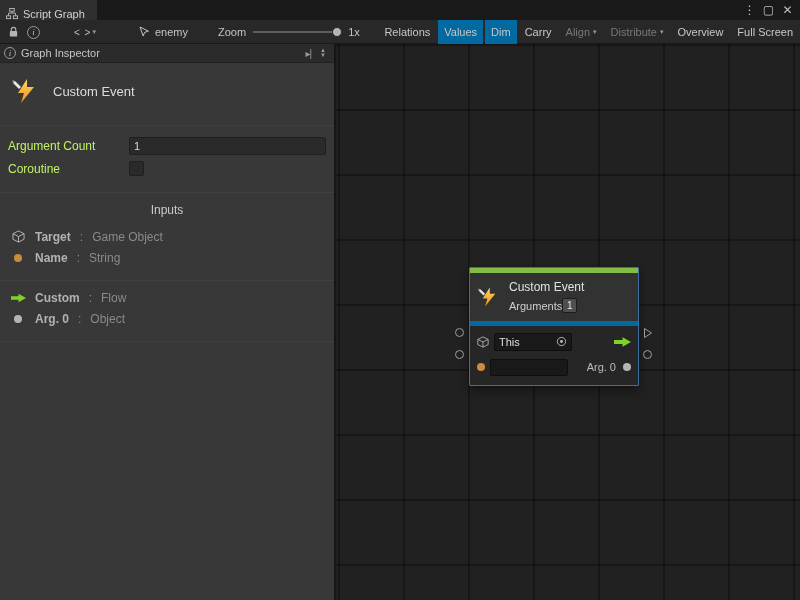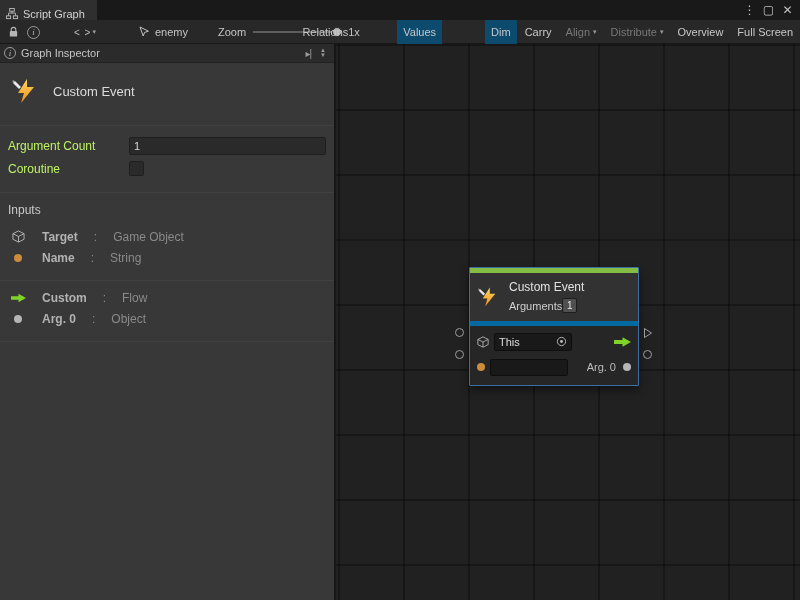--- a/index.html
+++ b/index.html
@@ -28,21 +28,21 @@
              border-radius:2px; color:#bdbdbd; gap:1px; }
   .code-txt { font-size:10px; letter-spacing:1px; color:#bdbdbd; }
   .tiny-arrow { font-size:7px; color:#9a9a9a; }
   .tool-label { font-size:11px; color:#c4c4c4; }
   .slider { position:relative; width:88px; height:12px; }
   .slider .track { position:absolute; left:0; right:0; top:5px; height:2px; background:#5d5d5d; }
   .slider .knob { position:absolute; right:-1px; top:1px; width:10px; height:10px;
                   border-radius:50%; background:#b4b4b4; border:1px solid #2a2a2a; }
   .tbtn { height:24px; display:flex; align-items:center; gap:3px; padding:0 6px;
           font-size:11px; color:#c8c8c8; white-space:nowrap; }
-  .tbtn.active { background:#0c4a6e;margin-left:41px; }
+  .tbtn.active { background:#0369a1; }
   .tbtn.disabled { color:#787878; }
 
   
   .inspector { position:absolute; left:0; top:44px; width:336px; height:556px;
                background:#383838; border-right:2px solid #161616;
                display:flex; flex-direction:column; }
   .insp-header { height:19px; flex:0 0 19px; background:#2b2b2b; border-bottom:1px solid #222;
                  display:flex; align-items:center; gap:5px; padding:0 4px;
                  font-size:11px; color:#c6c6c6; }
   .info-badge { width:12px; height:12px; border:1px solid #9a9a9a; border-radius:50%;
@@ -56,22 +56,22 @@
   .event-title { font-size:13px; color:#dcdcdc; }
   .hr { height:1px; background:#262626; border-bottom:1px solid #404040; flex:0 0 auto; }
   .fields { padding:8px 8px 12px 8px; }
   .frow { display:flex; align-items:center; height:23px; }
   .flabel { width:121px; font-size:12px; color:#bef264; flex:0 0 121px; }
   .tinput { flex:1; height:18px; background:#2a2a2a; border:1px solid #1f1f1f; border-radius:2px;
             color:#d6d6d6; font-size:11px; padding:0 4px; outline:none;
             font-family:"Liberation Sans", sans-serif; }
   .checkbox { width:15px; height:15px; background:#2a2a2a; border:1px solid #1f1f1f; border-radius:2px; }
   .section { padding:6px 8px 12px 8px; }
-  .sec-title { font-size:12px; color:#cacaca; margin:4px 0 9px 0; }
-  .prow { display:flex; align-items:center; gap:16px; height:21px; padding-left:2px; }
+  .sec-title { font-size:12px; color:#cacaca; margin:4px 0 9px 0;text-align:center; }
+  .prow { display:flex; align-items:center; gap:9px; height:21px; padding-left:2px; }
   .pname { font-weight:bold; color:#b2b2b2; font-size:12px; }
   .psep, .ptype { color:#8a8a8a; font-size:12px; }
   .picon { width:16px; display:flex; justify-content:center; flex:0 0 16px; }
   .dot { width:8px; height:8px; border-radius:50%; }
   .dot.orange { background:#cd8b3d; }
   .dot.gray { background:#b5b5b5; }
 
   
   .canvas { position:absolute; left:336px; top:44px; width:464px; height:556px;
             background-color:#212121; overflow:hidden;

